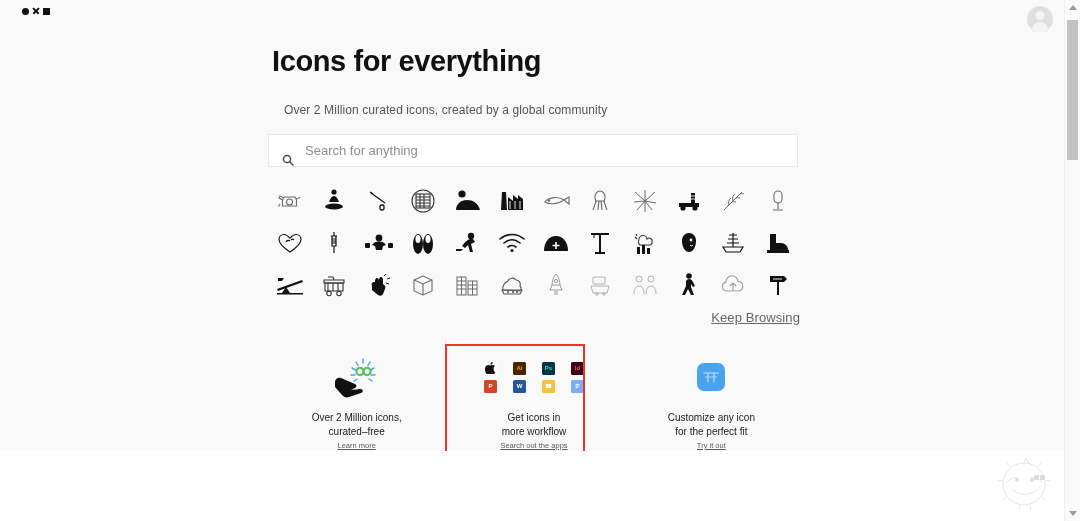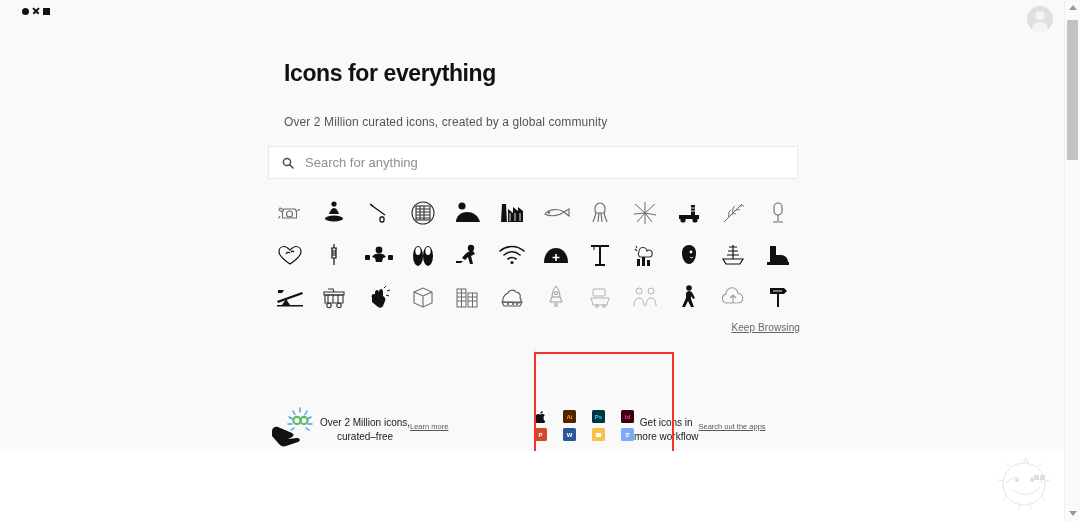--- a/index.html
+++ b/index.html
@@ -60,30 +60,30 @@
     position:absolute;left:2px;top:20px;width:11px;height:140px;background:#c2c2c2;border-radius:1px;
   }
 
   
   .page{
     position:absolute;left:0;top:0;width:1065px;height:451px;background:#f9f9f9;overflow:hidden;
   }
   .content{position:absolute;left:268px;top:0;width:532px;}
 
   .hero-title{
-    margin:16px;padding-top:40px;font-size:23px;line-height:34px;font-weight:700;
+    margin:4px;padding-top:40px;font-size:29px;line-height:34px;font-weight:700;
     color:#111111;letter-spacing:-0.4px;
   }
   .hero-sub{
     margin:16px;padding-top:11px;font-size:12px;line-height:11px;color:#555555;letter-spacing:0.1px;
   }
 
   .searchbar{
     margin-top:18px;width:530px;height:33px;background:#ffffff;border:1px solid #e8e8e8;
-    display:flex;align-items:center;box-sizing:border-box;
+    display:flex;align-items:flex-end;box-sizing:border-box;
   }
   .search-icon{margin-left:13px;margin-right:11px;display:flex;align-items:center;color:#4a4a4a;}
   .search-input{
     border:none;outline:none;background:transparent;flex:1;height:100%;
     font-family:"Liberation Sans","DejaVu Sans",sans-serif;font-size:13px;color:#8e8e8e;padding:0;
   }
   .search-input::placeholder{color:#8e8e8e;}
 
   
   .icon-grid{
@@ -92,29 +92,29 @@
   }
   .icon-cell{
     height:33px;display:flex;align-items:center;justify-content:center;
   }
   .icon-cell svg{display:block;}
 
   .keep-browsing-row{
     width:532px;display:flex;justify-content:flex-end;margin-top:9px;
   }
   .keep-browsing{
-    font-size:10px;color:#666666;text-decoration:underline;cursor:pointer;letter-spacing:0.1px;
+    font-size:13px;color:#666666;text-decoration:underline;cursor:pointer;letter-spacing:0.1px;
   }
 
   
   .cards{
     margin-top:14px;width:532px;height:145px;display:flex;position:relative;
   }
   .card{
-    flex:1;display:flex;flex-direction:row;align-items:center;position:relative;
+    flex:1;display:flex;flex-direction:column;align-items:center;position:relative;
     padding-top:12px;box-sizing:border-box;
   }
   .card.div-l:before,.card.div-r:before{
     content:"";position:absolute;top:0;bottom:6px;width:1px;background:#e4e4e4;
   }
   .card.div-l:before{left:0;}
   .card.div-r:before{right:0;}
 
   .card-highlight{
     position:absolute;left:0;top:5px;width:140px;height:143px;border:2px solid #f0332b;
@@ -582,20 +582,39 @@
               </div>
             </div>
           </div>
           <div class="card-title">
             <div>Get icons in</div>
             <div>more workflow</div>
           </div>
           <span class="card-link">Search out the apps</span>
         </div>
 
+        <div class="card">
+          <div class="card-art">
+            <div class="blue-tile" style="background:#4aa3f0">
+              <svg width="18" height="16" viewBox="0 0 18 16">
+                <g stroke="#9ed0f7" stroke-width="1.6" stroke-linecap="round" fill="none">
+                  <path d="M2 4h14"></path>
+                    <path d="M6 4v9"></path>
+                    <path d="M12 4v9"></path>
+                  <path d="M4 8h4M10 8h4"></path>
+                </g>
+              </svg>
+            </div>
+          </div>
+          <div class="card-title">
+            <div>Customize any icon</div>
+            <div>for the perfect fit</div>
+          </div>
+          <span class="card-link">Try it out</span>
+        </div>
 
       </div>
     </div>
   </div>
 
   <div class="titlebar">
     <div class="winbtns">
       <span class="wb circle"></span>
       <span class="wb cross"></span>
       <span class="wb square"></span>

